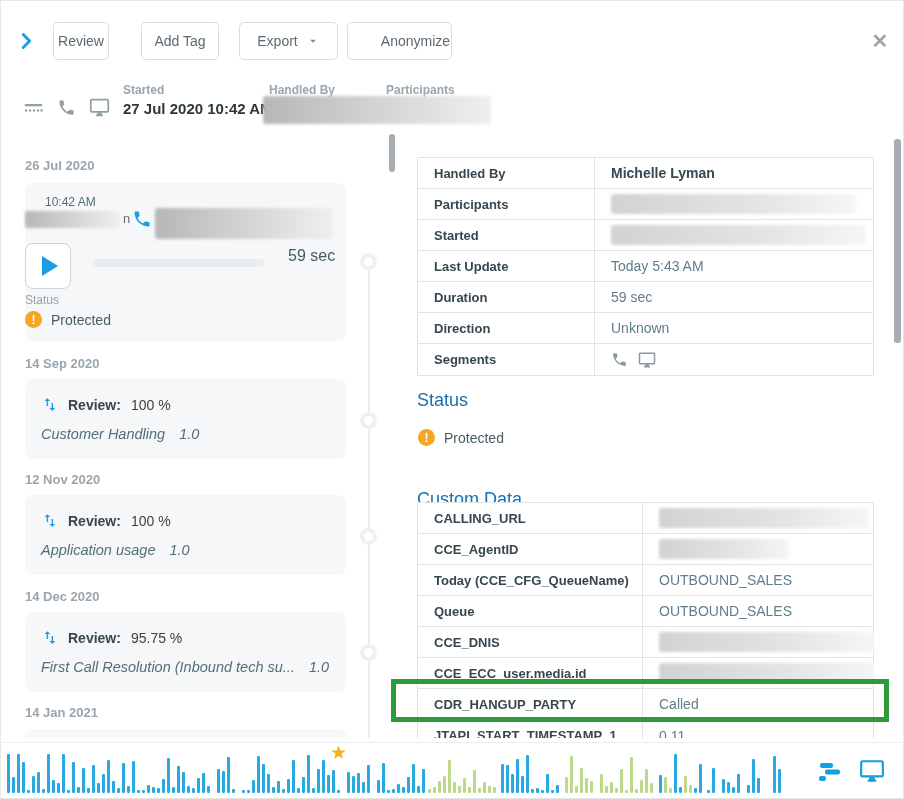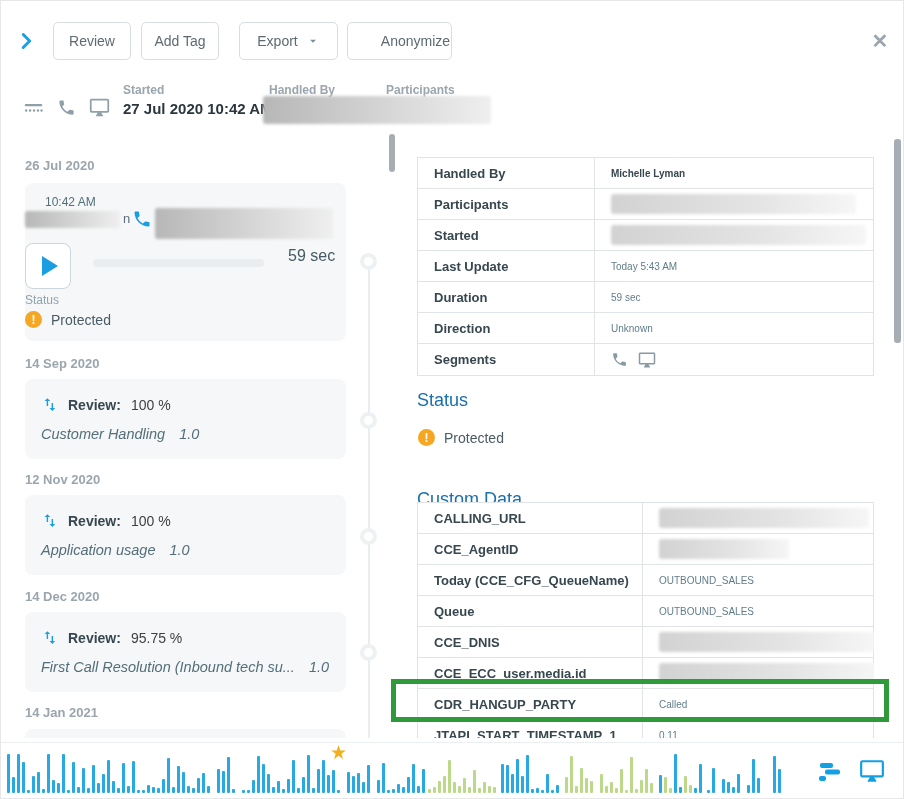--- a/index.html
+++ b/index.html
@@ -34,21 +34,21 @@
        display:inline-flex;align-items:center;justify-content:center;}
   
   .spine{position:absolute;left:367px;top:268px;width:2px;height:469px;background:#e9edf0;}
   .tdot{position:absolute;left:359px;width:9px;height:9px;border:4px solid #eef1f3;border-radius:50%;background:#fff;}
   .sb{position:absolute;background:#a6adb3;border-radius:3px;cursor:pointer;}
   
   .dtable{position:absolute;left:416px;width:457px;border:1px solid #e1e4e6;box-sizing:border-box;background:#fff;}
   .trow{display:flex;height:31px;border-bottom:1px solid #e1e4e6;box-sizing:border-box;align-items:center;}
   .trow:last-child{border-bottom:none;}
   .tlabel{font-size:13px;font-weight:bold;color:#37474f;padding-left:16px;box-sizing:border-box;flex:none;}
-  .tvalue{font-size:10px;color:#607d8b;padding-left:16px;border-left:1px solid #e1e4e6;height:100%;
+  .tvalue{font-size:14px;color:#607d8b;padding-left:16px;border-left:1px solid #e1e4e6;height:100%;
        display:flex;align-items:center;gap:10px;flex:1;box-sizing:border-box;}
   .tvalue.bold{font-weight:bold;color:#37474f;}
   .sechead{position:absolute;left:416px;font-size:18px;color:#1a6fad;}
   .statusrow{position:absolute;left:417px;display:flex;align-items:center;gap:9px;font-size:14px;color:#4a5b64;}
   .hl-box{position:absolute;left:390px;top:678px;width:498px;height:43px;border:5px solid #2f9a3a;
        box-sizing:border-box;z-index:6;pointer-events:none;}
   .clipwrap{position:absolute;left:416px;top:501px;width:457px;height:236px;overflow:hidden;}
   .clipwrap .dtable{position:relative;left:0;top:0;}
   
   .bottombar{position:absolute;left:0;top:741px;width:904px;height:58px;background:#fff;border-top:1px solid #eceff1;}
@@ -61,21 +61,21 @@
 </head>
 <body>
 
 <div class="app">
 
   <div class="chev-open icon">
     <svg width="22" height="22" viewBox="0 0 24 24" fill="none" stroke="currentColor" stroke-width="3.2" stroke-linecap="round" stroke-linejoin="round">
         <path d="M9 5l7 7-7 7"></path>
       </svg>
   </div>
-  <div class="btn" style="left:52px;width:78px;">
+  <div class="btn" style="left:52px;width:56px;">
     <span>Review</span>
   </div>
   <div class="btn" style="left:140px;width:78px;">
     <span>Add Tag</span>
   </div>
   <div class="btn" style="left:238px;width:99px;">
     <span>Export</span>
     <span class="icon" style="color:#78909c;">
       <svg width="14" height="14" viewBox="0 0 24 24" fill="currentColor">
           <path d="M7 10l5 5 5-5z"></path>

